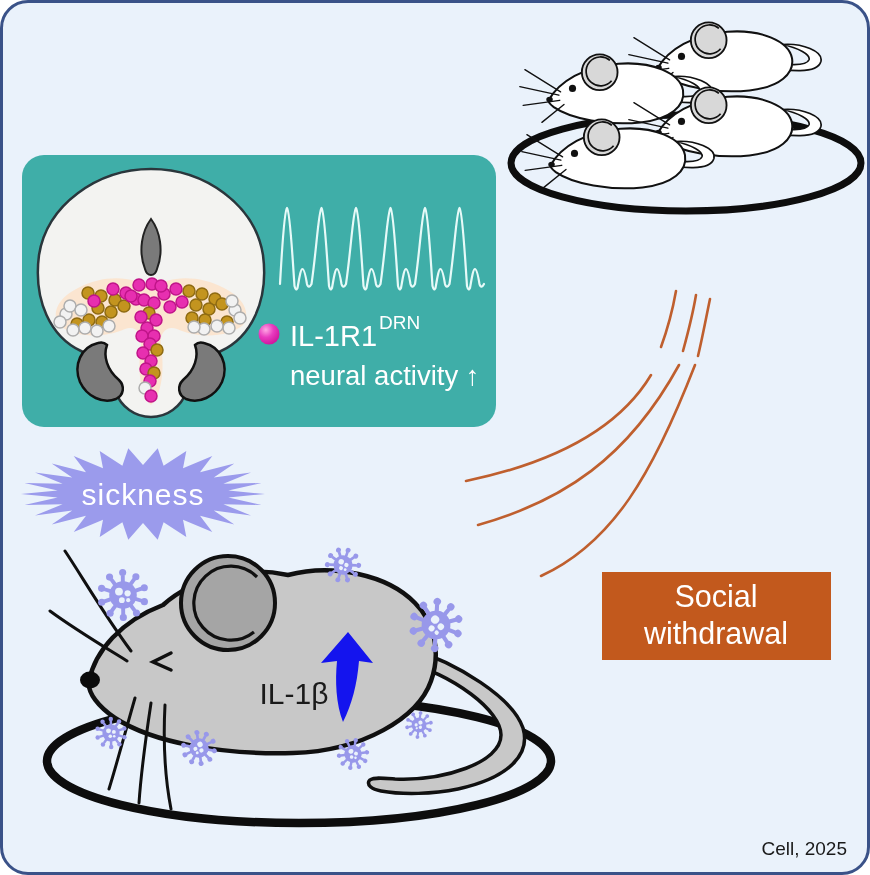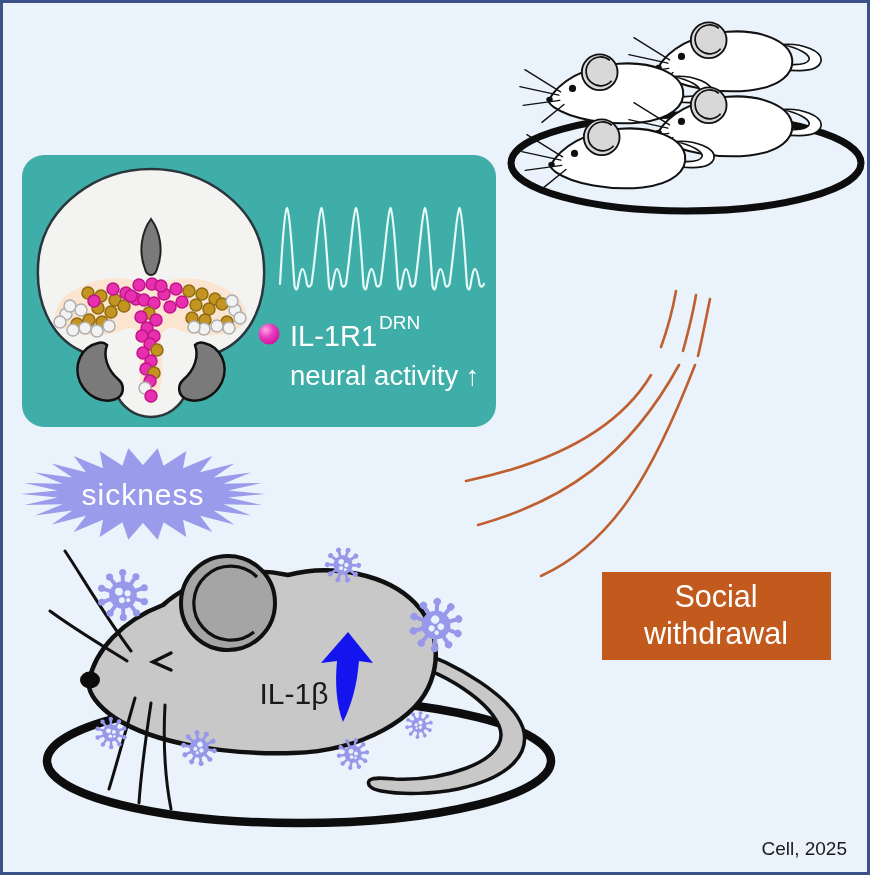--- a/index.html
+++ b/index.html
@@ -5,21 +5,21 @@
   html,body{margin:0;padding:0;background:#fff}
   .frame{position:relative;width:870px;height:875px;background:#EAF2FB;border:3px solid #3A5288;box-sizing:border-box;overflow:hidden}
   .frame > svg{position:absolute;left:0;top:0}
   text{font-family:"Liberation Sans","DejaVu Sans",sans-serif}
   .t-white{fill:#ffffff}
   .t-dark{fill:#1a1a1a}
 </style>
 </head>
 <body>
 
-<div class="frame" style="background: rgb(234, 242, 251); border-color: rgb(58, 82, 136);">
+<div class="frame" style="background: rgb(234, 242, 251); border-color: rgb(58, 82, 136); border-radius: 28px;">
 <svg width="870" height="875" viewBox="0 0 870 875">
   <defs>
     <radialGradient id="pinkGrad" cx="0.35" cy="0.3" r="0.8">
       <stop offset="0%" stop-color="#FFA8E4"></stop>
       <stop id="pg-mid" offset="45%" stop-color="#E93CC0"></stop>
       <stop offset="100%" stop-color="#CC0E96"></stop>
     </radialGradient>
 
     <g id="mouse-proto">
       <path d="M118,52 C158,64 190,64 194,50 C197,38 172,28 148,30 C168,34 182,42 180,48 C177,56 150,56 122,46 Z" stroke="#111" stroke-width="2" fill="#FFFFFF"></path>

